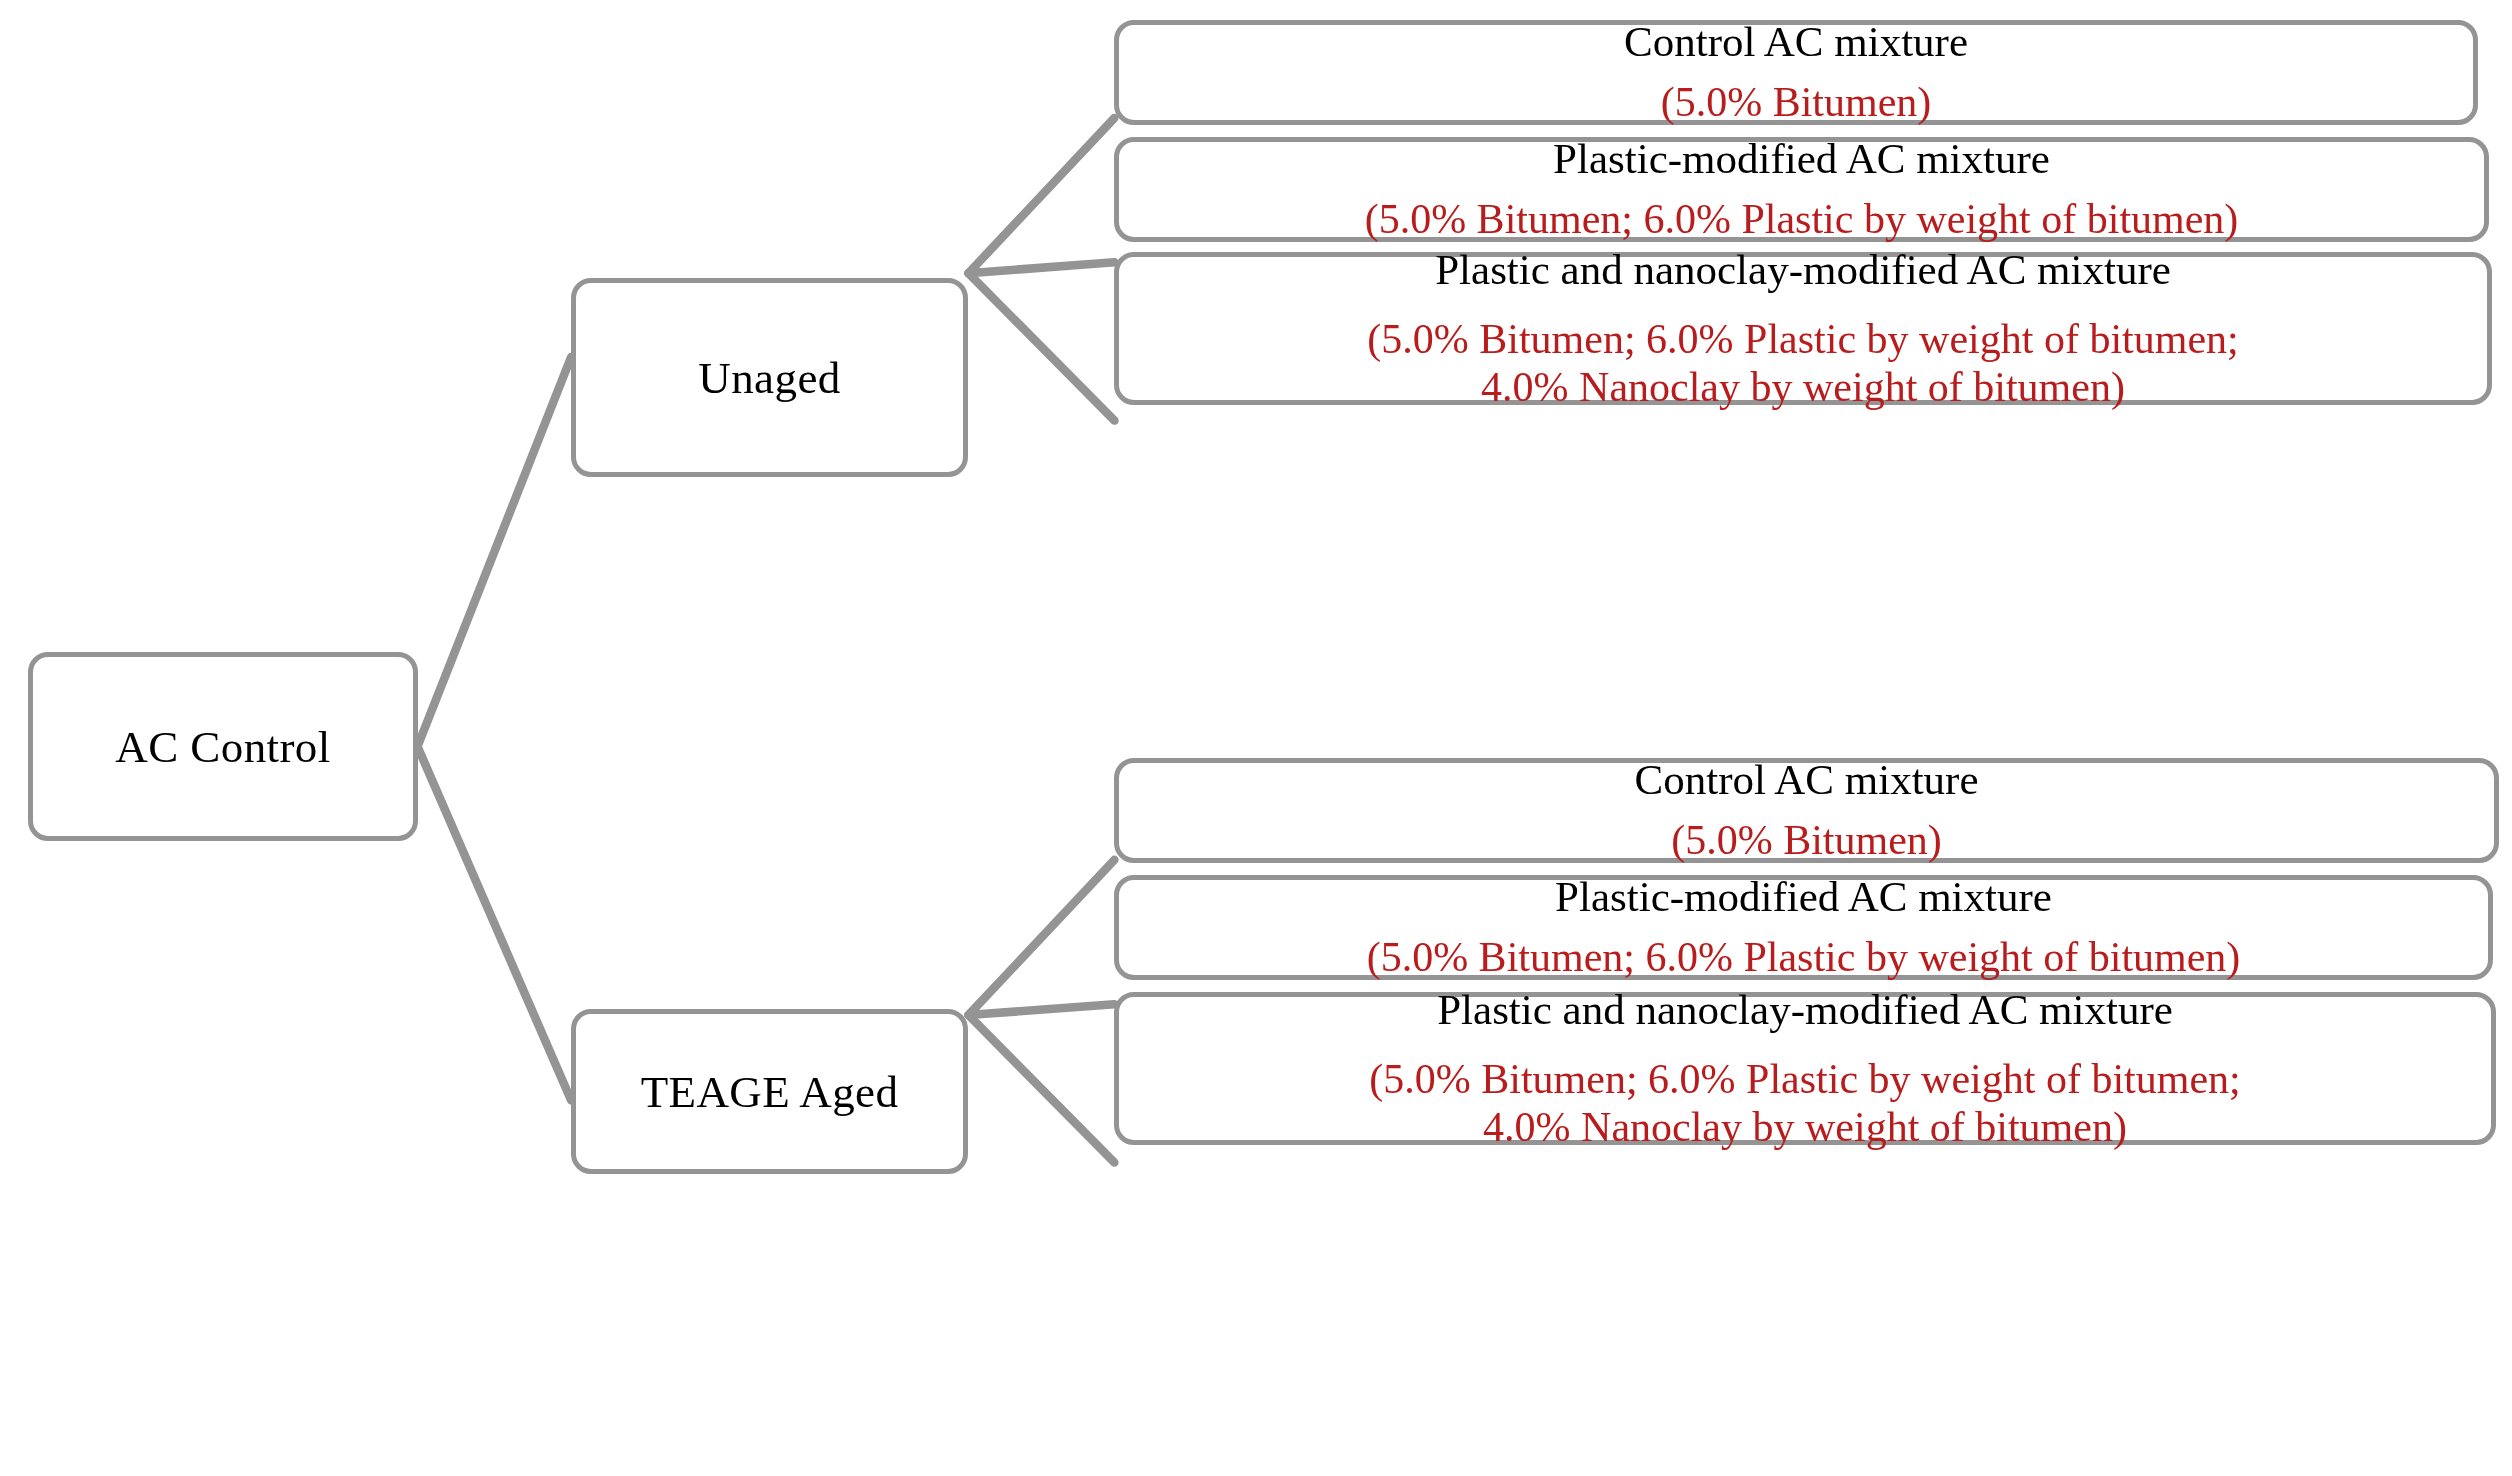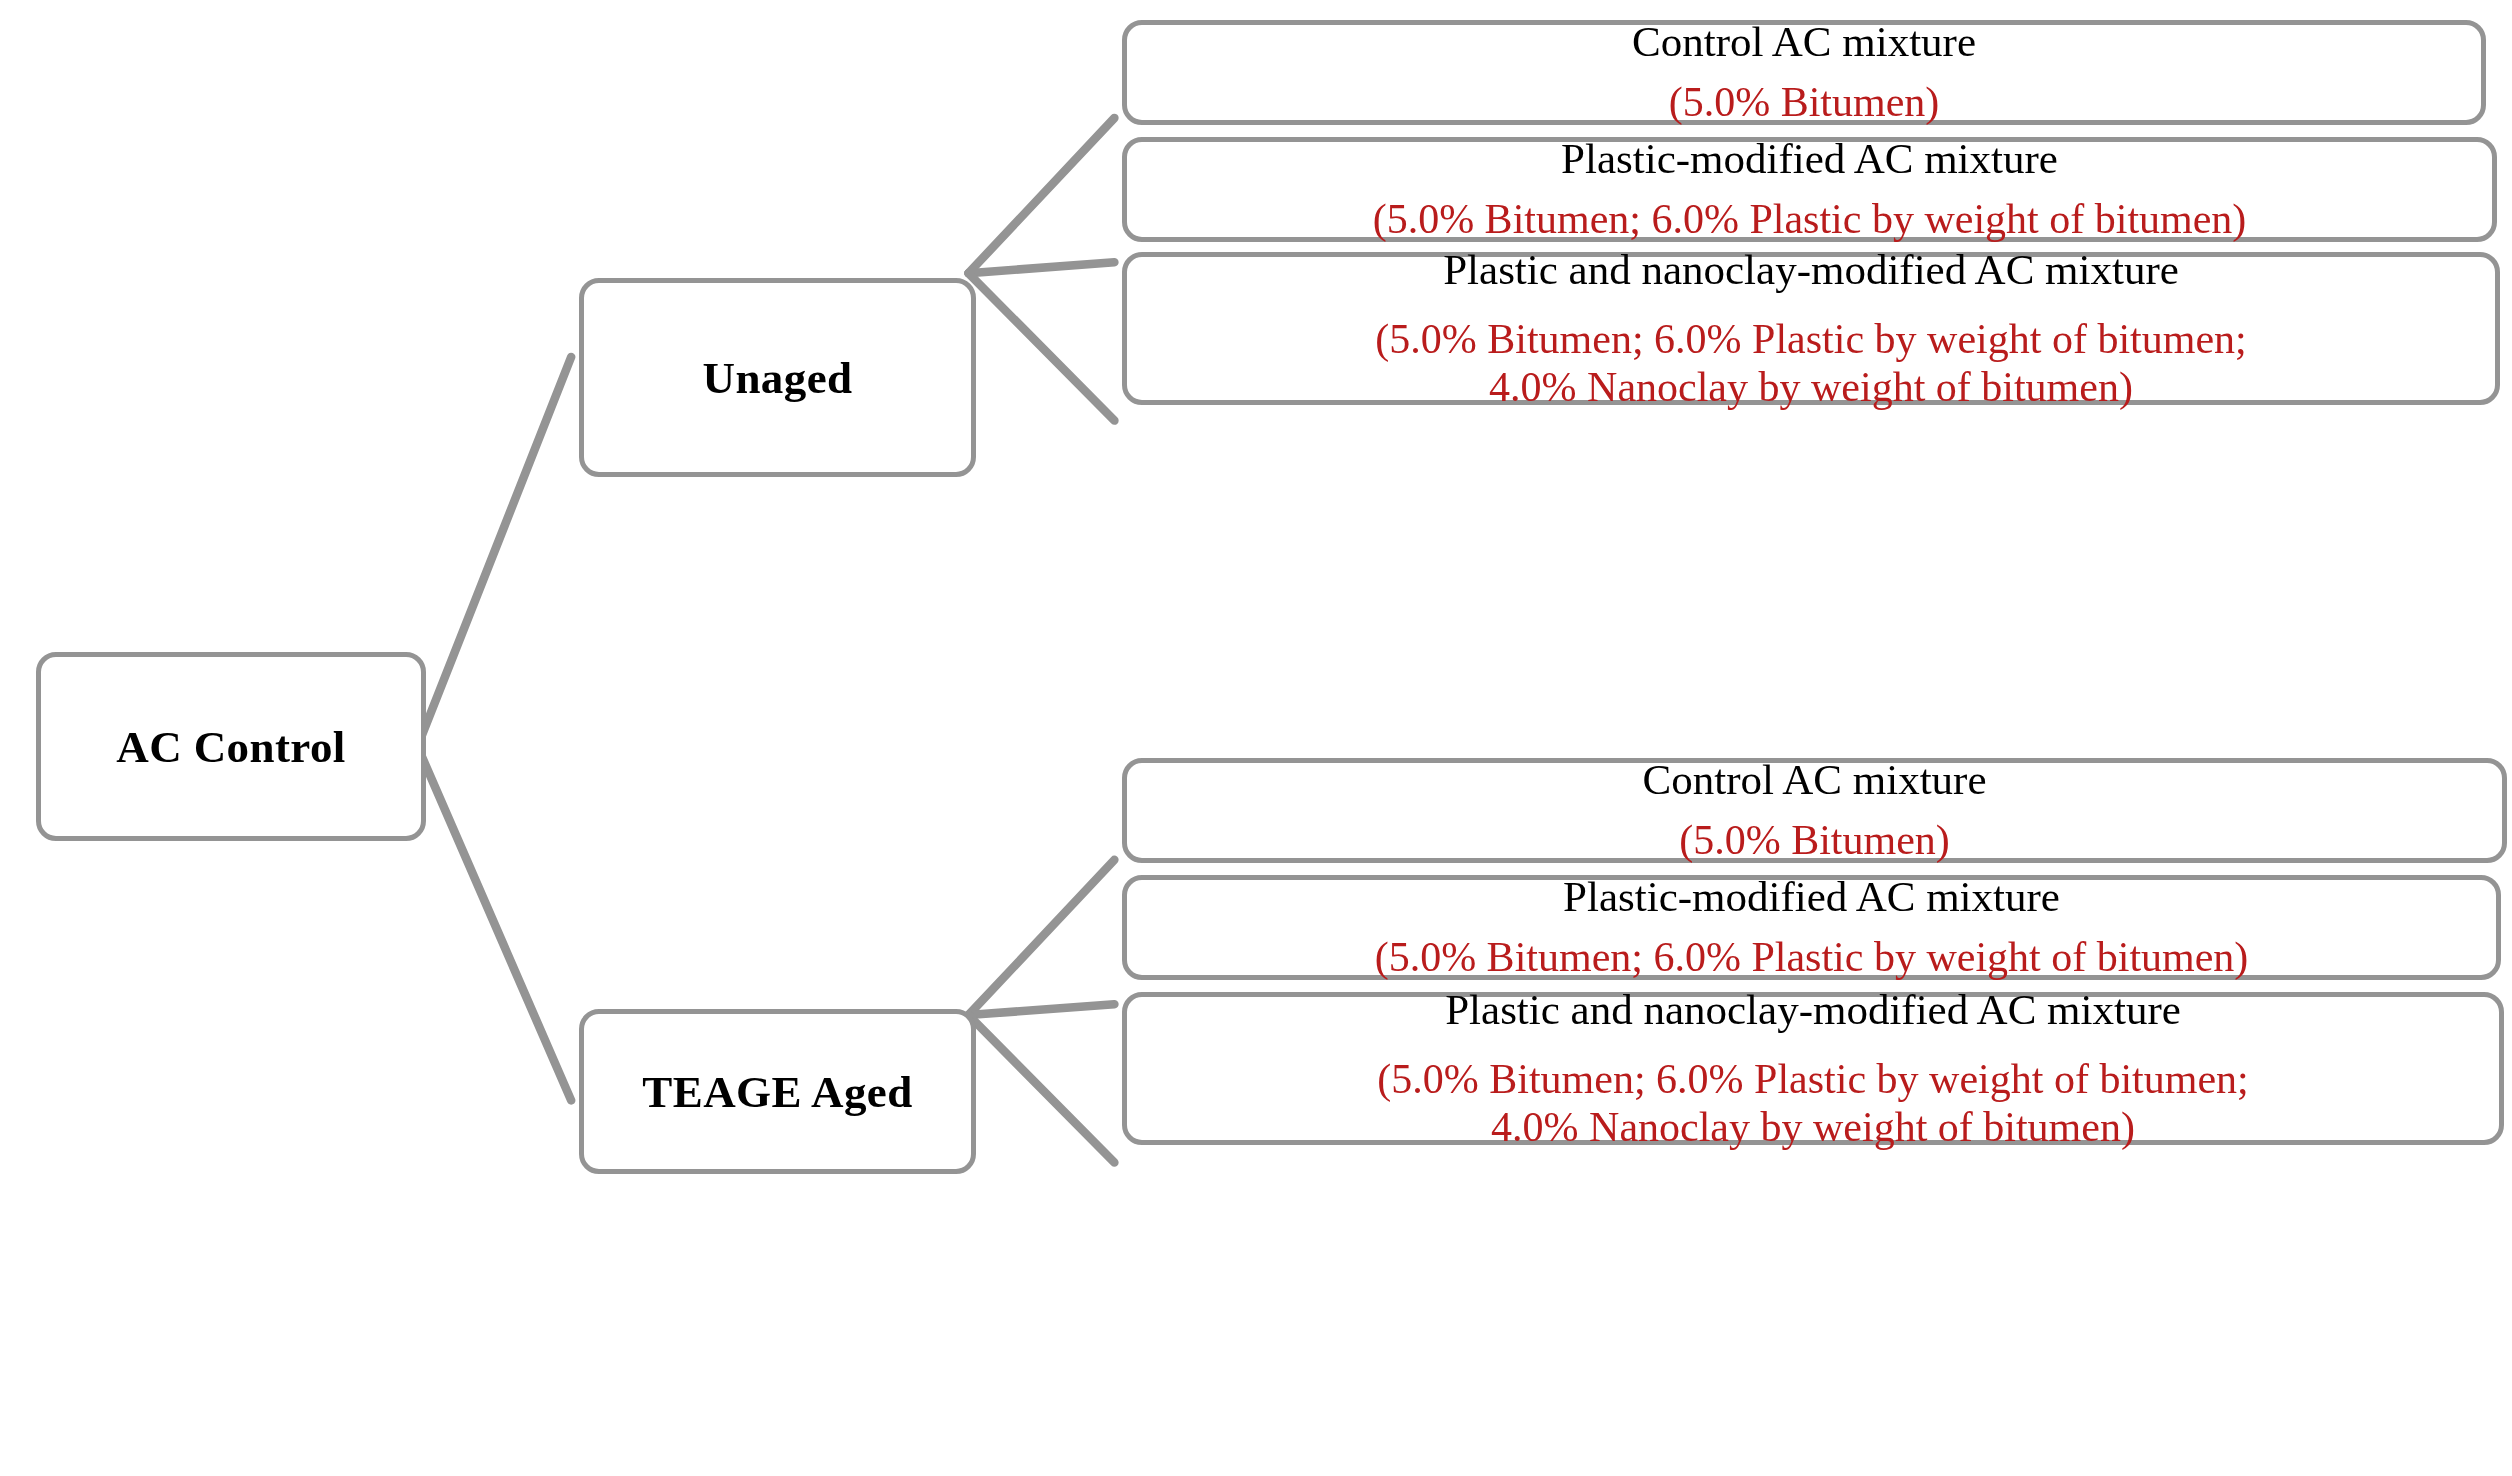--- a/index.html
+++ b/index.html
@@ -28,24 +28,23 @@
     box-sizing: border-box;
     background: #ffffff;
     border: 5.4px solid #949494;
     border-radius: 20px;
     z-index: 2;
     display: flex;
     flex-direction: column;
     align-items: center;
     justify-content: center;
     text-align: center;
-    margin-left: 8px;
   }
   .node-root, .node-branch {
-    font-weight: bold;
+    font-weight: normal;
     color: #000000;
   }
   .node-root .node-title {
     font-size: 45px;
     letter-spacing: 0.4px;
   }
   .node-branch .node-title {
     font-size: 45px;
     letter-spacing: 0.4px;
   }

